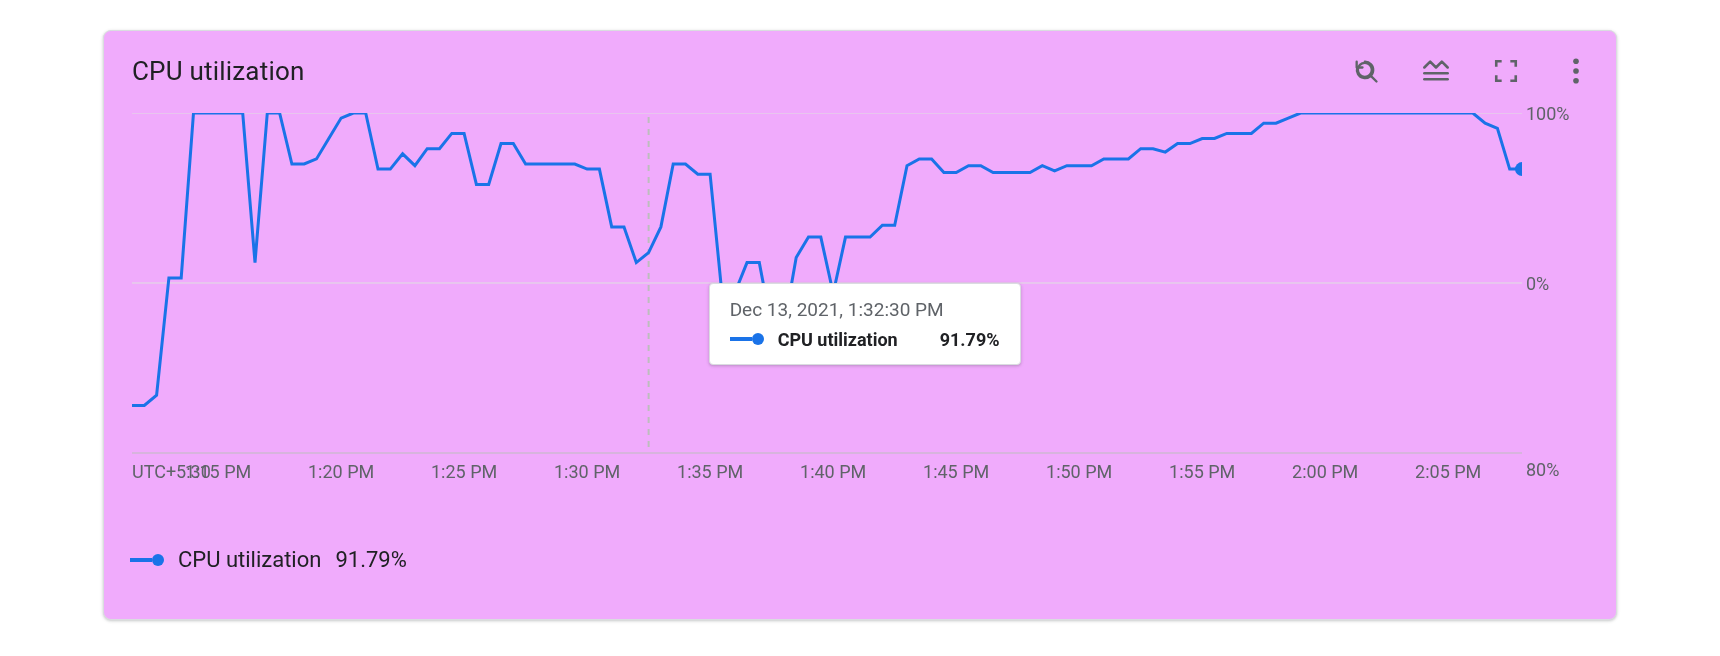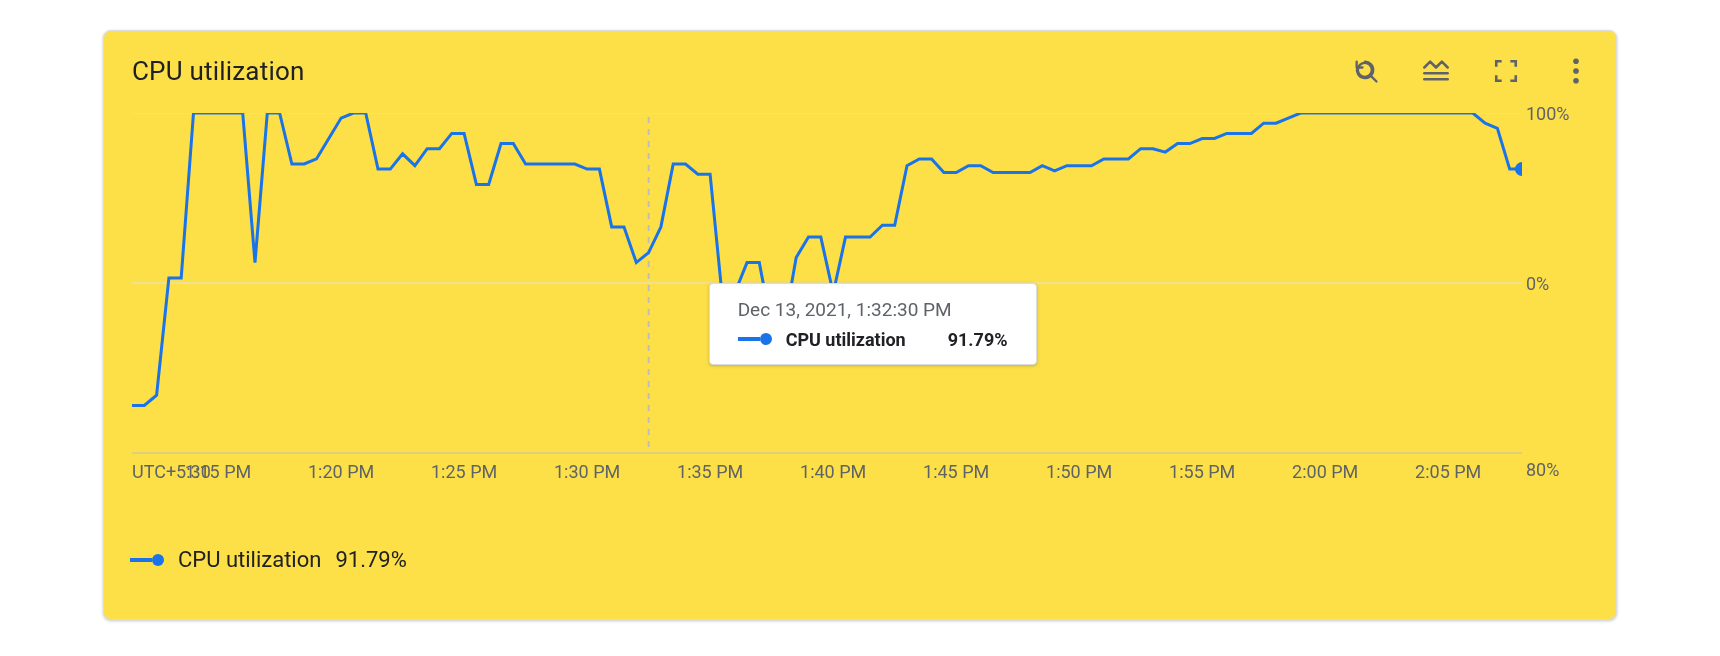--- a/index.html
+++ b/index.html
@@ -12,21 +12,21 @@
     --card-shadow: 0 1px 2px rgba(60,64,67,.15), 0 1px 3px 1px rgba(60,64,67,.1);
   }
   html,body{margin:0;padding:0;font-family:Roboto,"Helvetica Neue",Arial,sans-serif;background:#fff;color:var(--ink);}
   .card{
     box-sizing:border-box;
     width:1514px;
     height:590px;
     margin:30px auto;
     border:1px solid var(--border);
     border-radius:8px;
-    background:#fde047;
+    background:#f0abfc;
     box-shadow:var(--card-shadow);
     position:relative;
     padding:0 22px 0 28px;
   }
   .card-header{
     display:flex;align-items:center;height:80px;
   }
   .card-title{
     font-size:26px;font-weight:400;color:var(--ink);letter-spacing:.2px;
   }
@@ -43,21 +43,21 @@
   .end-dot{fill:var(--line);}
   .ylabels{position:absolute;right:-74px;top:0;height:340px;width:70px;}
   .ylab{position:absolute;left:0;font-size:18px;color:var(--ink-soft);transform:translateY(-50%);}
   .xlabels{position:absolute;left:0;right:0;top:348px;height:22px;}
   .xlab{position:absolute;top:0;font-size:18px;color:var(--ink-soft);transform:translateX(-50%);white-space:nowrap;}
   .xlab.first{transform:none;}
   .tooltip{
     position:absolute;
     background:#fff;border:1px solid var(--border);border-radius:4px;
     box-shadow:var(--card-shadow);
-    padding:14px 28px;
+    padding:14px 20px;
     box-sizing:border-box;
     font-size:18px;
   }
   .tooltip .time{color:var(--ink-soft);margin-bottom:8px;font-size:19px;}
   .tooltip .row{display:flex;align-items:center;gap:14px;}
   .tooltip .row .name{font-weight:700;}
   .tooltip .row .val{font-weight:700;margin-left:28px;}
   .legend-swatch{display:inline-flex;align-items:center;gap:0;}
   .legend-swatch .dash{width:22px;height:4px;background:var(--line);display:inline-block;}
   .legend-swatch .dot{width:12px;height:12px;border-radius:50%;background:var(--line);display:inline-block;}

